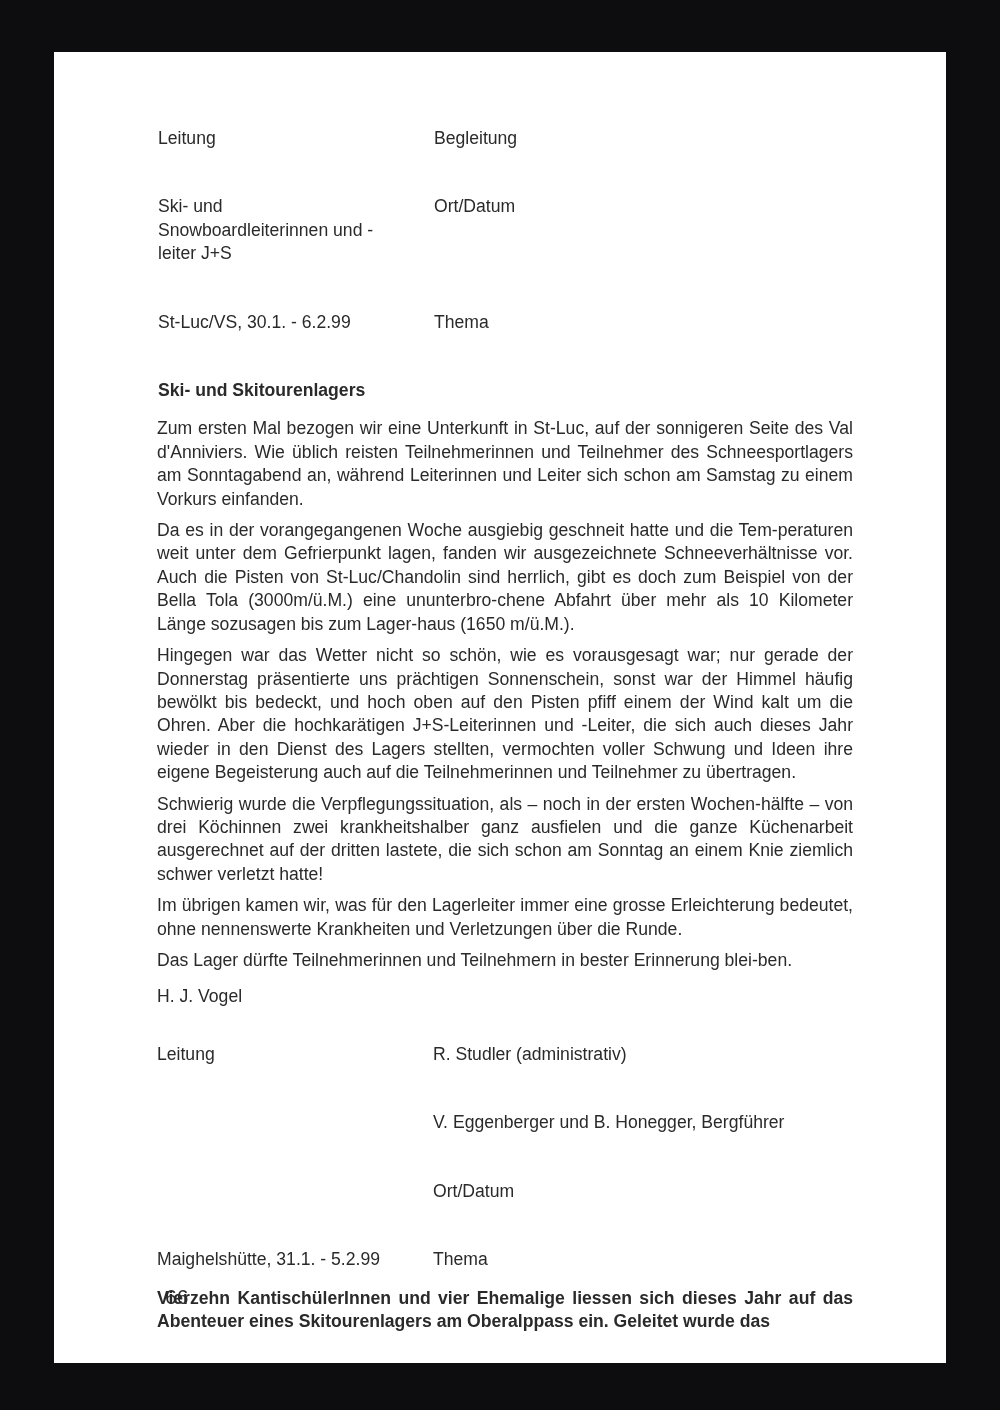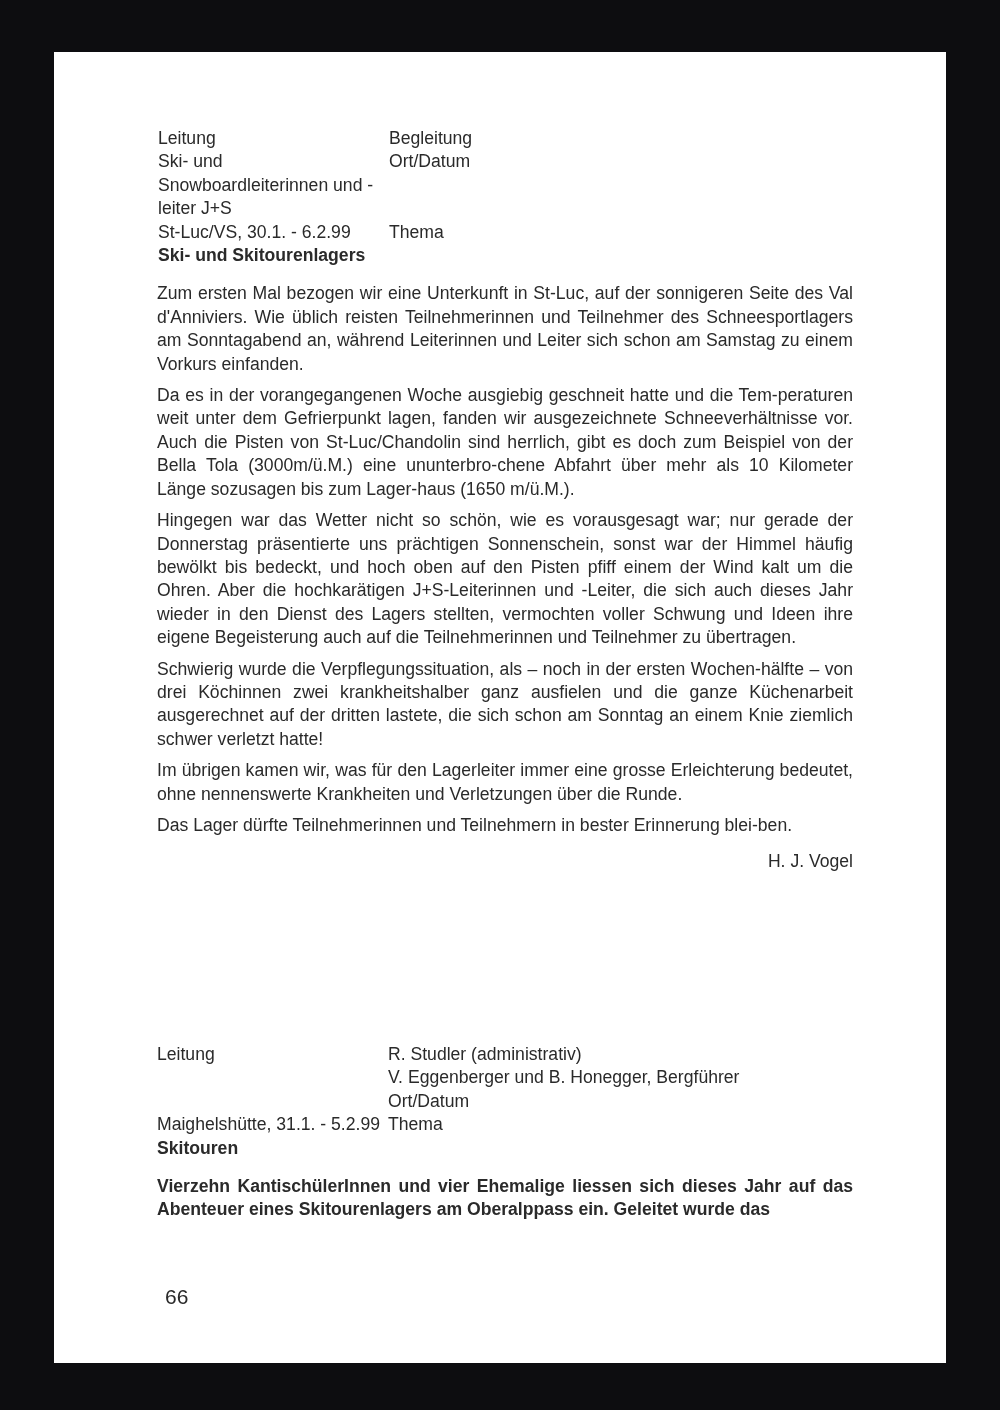--- a/index.html
+++ b/index.html
@@ -21,30 +21,30 @@
       position: absolute;
       left: 103px;
       width: 696px;
       font-size: 17.6px;
       line-height: 23.4px;
     }
     .meta {
       display: grid;
       grid-template-columns: 231px 1fr;
       margin: 0;
+      gap: 45px;
     }
     .meta .lbl, .meta .val { margin: 0; }
     .meta .val.bold { font-weight: bold; }
     .para {
       margin: 0 0 8px 0;
       text-align: justify;
       text-align-last: left;
     }
     .signature {
-      text-align: right;
       margin-top: 13px;
     }
     .block1 { top: 75px; }
     .block1 .meta { margin-left: 1px; }
     .block1 .text { margin-top: 15px; }
     .block2 { top: 991px; }
     .block2 .text { margin-top: 15px; font-weight: bold; }
     .page-number {
       position: absolute;
       left: 111px; top: 1233px;
@@ -81,21 +81,20 @@
   <div class="content block2">
     <div class="meta">
       <div class="lbl">Leitung</div>
       <div class="val">R. Studler (administrativ)</div>
       <div class="lbl"></div>
       <div class="val">V. Eggenberger und B. Honegger, Bergführer</div>
       <div class="lbl"></div>
       <div class="lbl">Ort/Datum</div>
       <div class="val">Maighelshütte, 31.1. - 5.2.99</div>
       <div class="lbl">Thema</div>
-      <div class="val bold">Skitouren</div>
     </div>
 
     <div class="text">
       <p class="para">Vierzehn KantischülerInnen und vier Ehemalige liessen sich dieses Jahr auf das Abenteuer eines Skitourenlagers am Oberalppass ein. Geleitet wurde das</p>
     </div>
   </div>
 
   <div class="page-number">66</div>
 </div>
 

